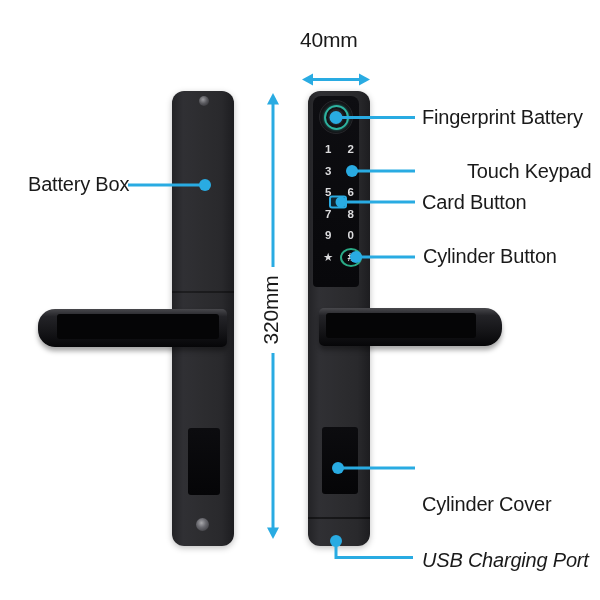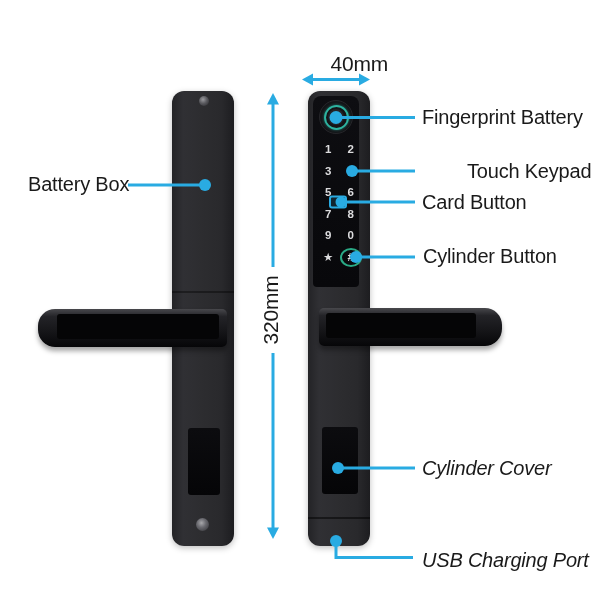--- a/index.html
+++ b/index.html
@@ -86,21 +86,21 @@
   
   .lbl{
     position:absolute;color:var(--label-text);font-size:20px;line-height:24px;
     letter-spacing:-0.2px;white-space:nowrap;
   }
   .dim{font-size:21px;}
   #lbl-height{
     left:231px;top:298px;width:80px;height:24px;text-align:center;
     transform:rotate(-90deg);
   }
-  #lbl-width{left:300px;top:52px;width:72px;text-align:right;margin-left:16px;}
+  #lbl-width{left:300px;top:28px;width:72px;text-align:left;}
 </style>
 </head>
 <body>
 
 <div id="stage">
 
   <div id="lock-rear" class="lock-body">
     <div class="top-screw"></div>
     <div class="seam" style="top:200px;"></div>
     <div class="battery-window"></div>
@@ -171,16 +171,16 @@
     <polygon class="ann-head" points="273,539 267,527.5 279,527.5"></polygon>
   </svg>
 
   <div class="lbl" style="left:28px;top:172px;">Battery Box</div>
   <div class="lbl dim" id="lbl-width">40mm</div>
   <div class="lbl dim" id="lbl-height">320mm</div>
   <div class="lbl" style="left:422px;top:105px;">Fingerprint Battery</div>
   <div class="lbl" style="left:423px;top:159px;margin-left:44px;">Touch Keypad</div>
   <div class="lbl" style="left:422px;top:190px;">Card Button</div>
   <div class="lbl" style="left:423px;top:244px;">Cylinder Button</div>
-  <div class="lbl" style="left:422px;top:456px;font-style:italic;">Cylinder Cover</div>
+  <div class="lbl" style="left:422px;top:492px;">Cylinder Cover</div>
   <div class="lbl" style="left:422px;top:548px;font-style:italic;">USB Charging Port</div>
 
 </div>
 
 </body></html>

